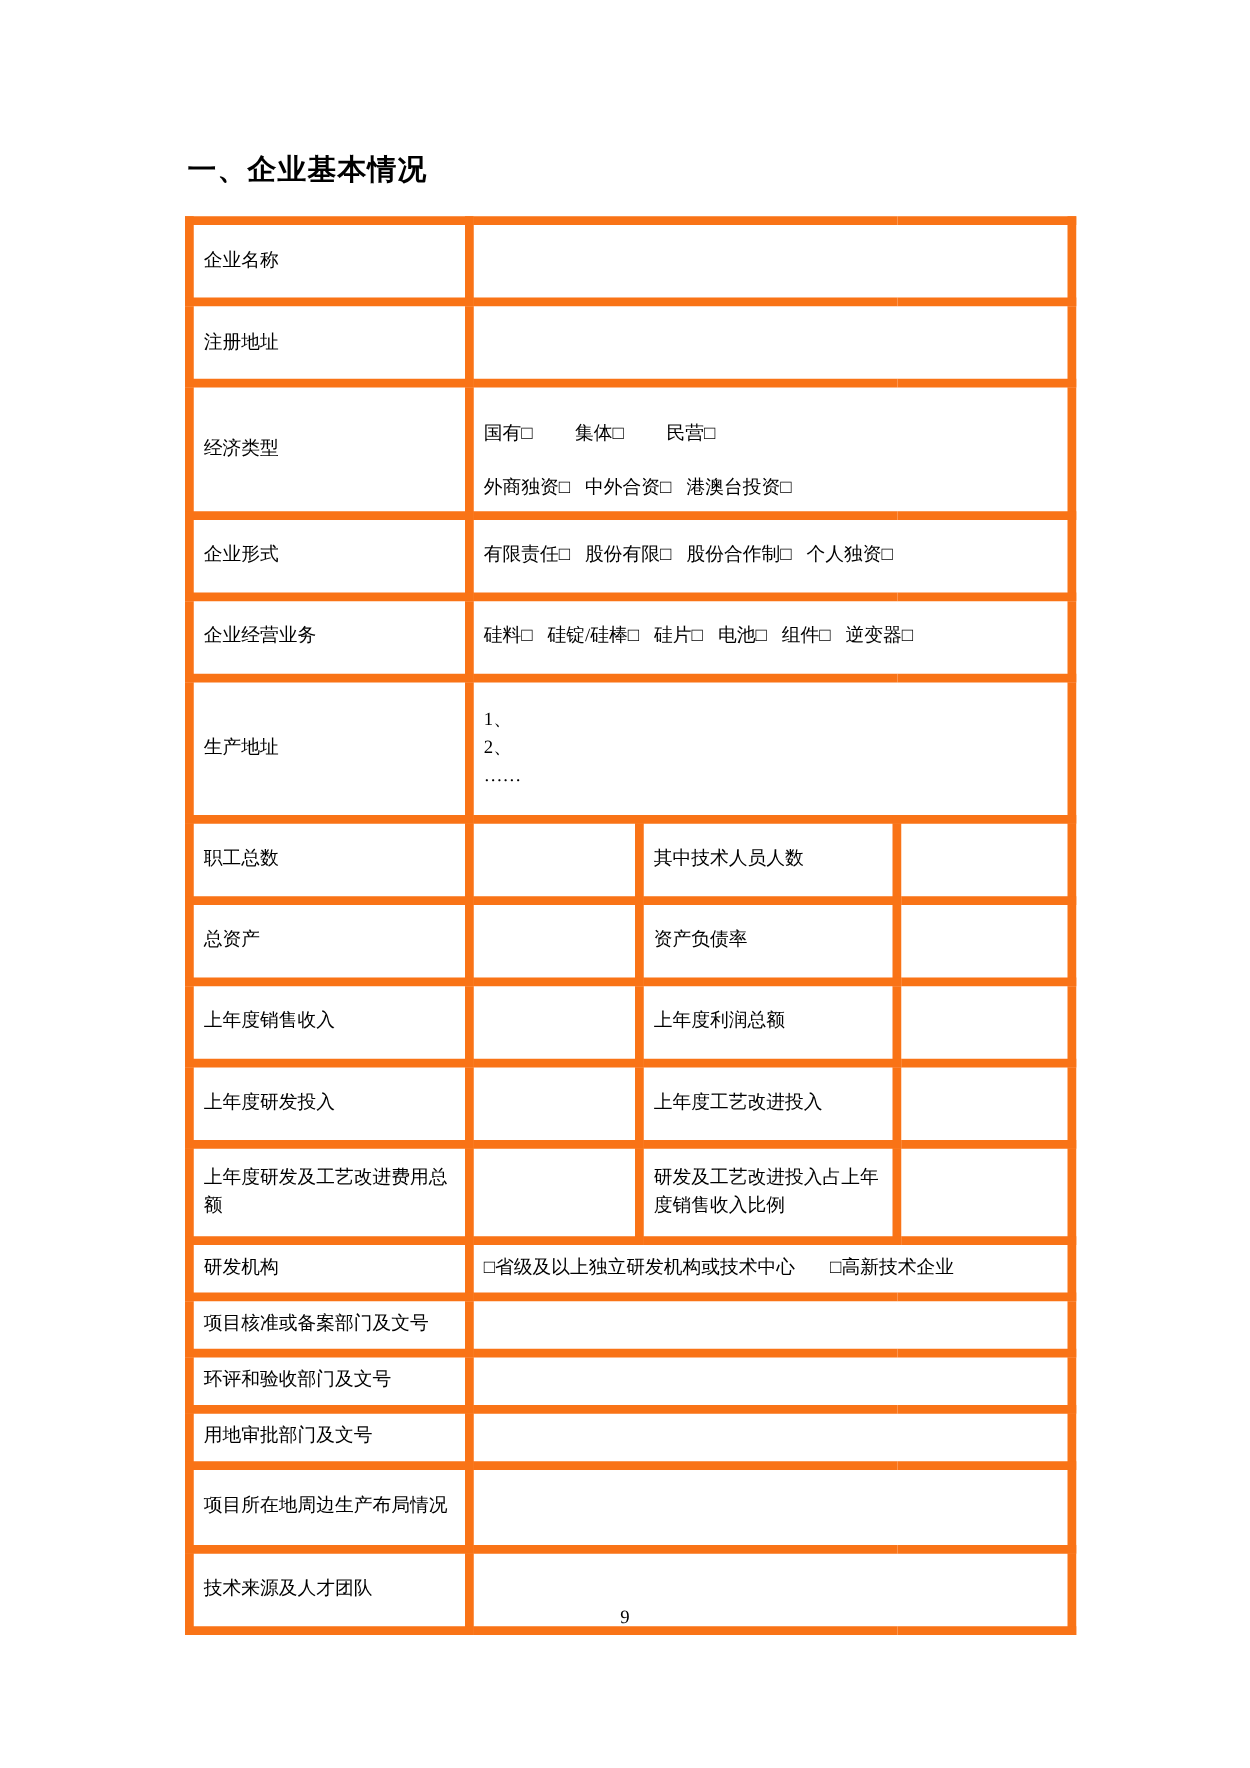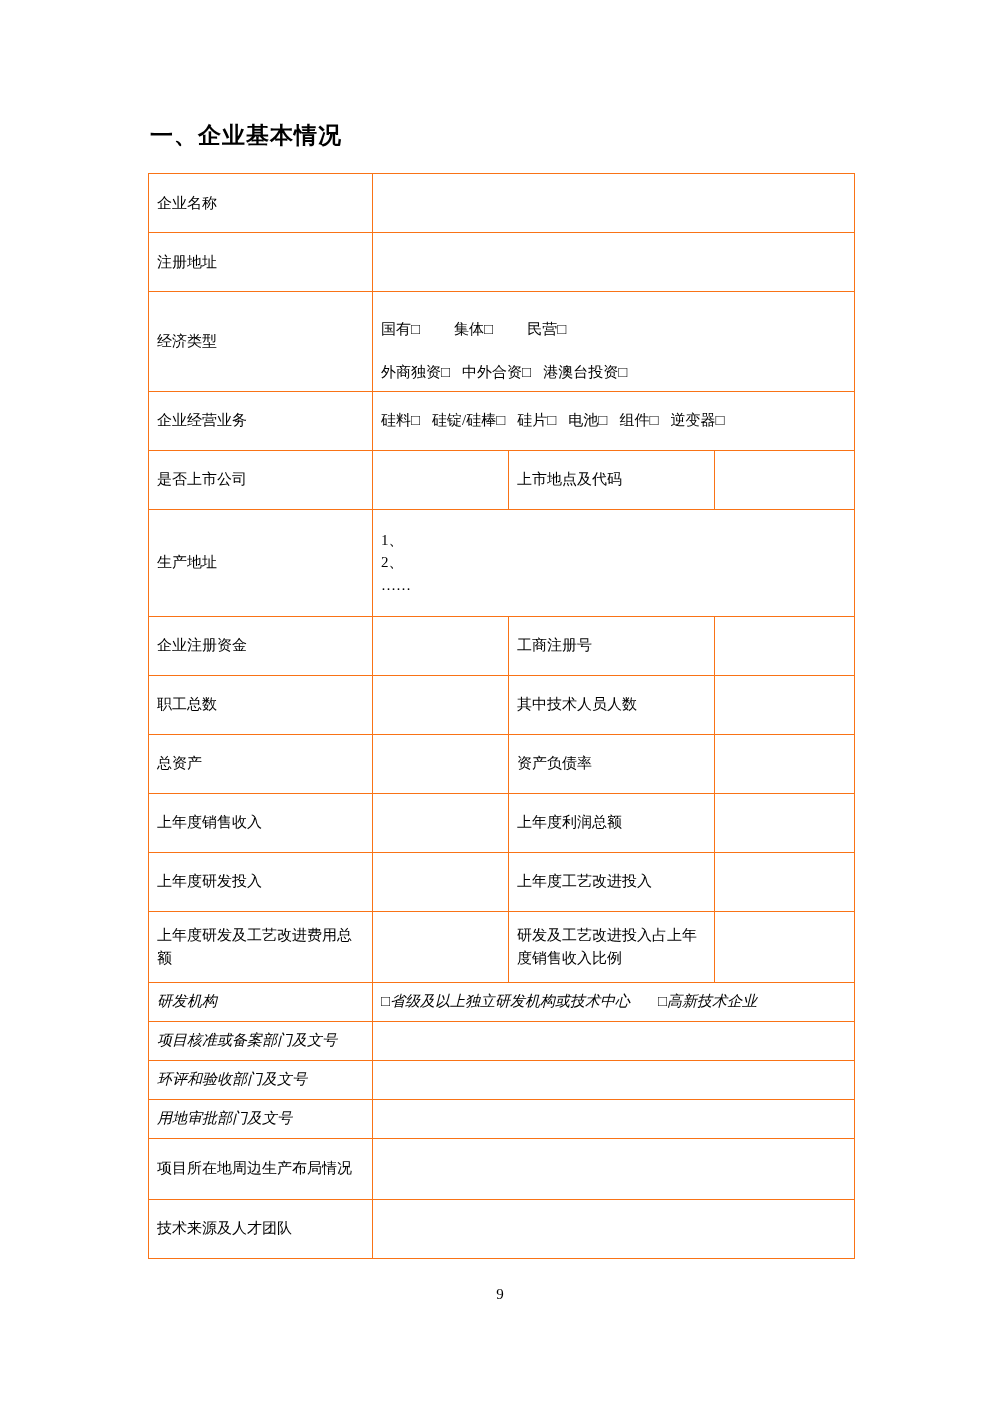--- a/index.html
+++ b/index.html
@@ -33,41 +33,40 @@
     font-weight: bold;
     letter-spacing: 1px;
     margin: 0 0 22px 2px;
   }
   table.form {
     border-collapse: collapse;
     width: 706px;
     table-layout: fixed;
   }
   table.form td {
-    border: 1px solid #f97316;
+    border: 7px solid #f97316;
     font-size: 15px;
     line-height: 1.5;
     padding: 6px 8px;
     vertical-align: middle;
     font-family: "Liberation Serif", "DejaVu Serif", serif;
   }
   td.label {
     padding-left: 10px;
   }
   td.tall {
     height: 46px;
   }
   td.xtall {
     height: 70px;
   }
   td.short {
     height: 26px;
     padding-top: 3px;
     padding-bottom: 3px;
-    font-style: italic;
   }
   .cb-line {
     white-space: nowrap;
   }
   .sp2 { display: inline-block; width: 28px; }
   .sp3 { display: inline-block; width: 34px; }
   .sp1 { display: inline-block; width: 12px; }
   .multi-line {
     line-height: 1.55;
     margin-top: 20px;
@@ -119,51 +118,45 @@
         <td class="xtall" colspan="3">
           <div class="cb-line multi-line">
             <span>国有□</span><span class="sp3"></span><span>集体□</span><span class="sp3"></span><span>民营□</span>
           </div>
           <div class="cb-line multi-line">
             <span>外商独资□</span><span class="sp1"></span><span>中外合资□</span><span class="sp1"></span><span>港澳台投资□</span>
           </div>
         </td>
       </tr>
 
+      <tr>
+        <td class="label tall">企业形式</td>
+        <td class="tall" colspan="3">
+          <span class="cb-line"><span>有限责任□</span><span class="sp1"></span><span>股份有限□</span><span class="sp1"></span><span>股份合作制□</span><span class="sp1"></span><span>个人独资□</span></span>
+        </td>
+      </tr>
 
       <tr>
         <td class="label tall">企业经营业务</td>
         <td class="tall" colspan="3">
           <span class="cb-line"><span>硅料□</span><span class="sp1"></span><span>硅锭/硅棒□</span><span class="sp1"></span><span>硅片□</span><span class="sp1"></span><span>电池□</span><span class="sp1"></span><span>组件□</span><span class="sp1"></span><span>逆变器□</span></span>
         </td>
       </tr>
 
-      <tr>
-        <td class="label tall">是否上市公司</td>
-        <td class="tall"></td>
-        <td class="label tall">上市地点及代码</td>
-        <td class="tall"></td>
-      </tr>
 
       <tr>
         <td class="label" style="height:94px">生产地址</td>
         <td style="height:94px" colspan="3" class="prod-list">
           <div>1、</div>
           <div>2、</div>
           <div>……</div>
         </td>
       </tr>
 
 
-      <tr>
-        <td class="label tall">企业注册资金</td>
-        <td class="tall"></td>
-        <td class="label tall">工商注册号</td>
-        <td class="tall"></td>
-      </tr>
 
 
       <tr>
         <td class="label tall">职工总数</td>
         <td class="tall"></td>
         <td class="label tall">其中技术人员人数</td>
         <td class="tall"></td>
       </tr>
 
       <tr>

